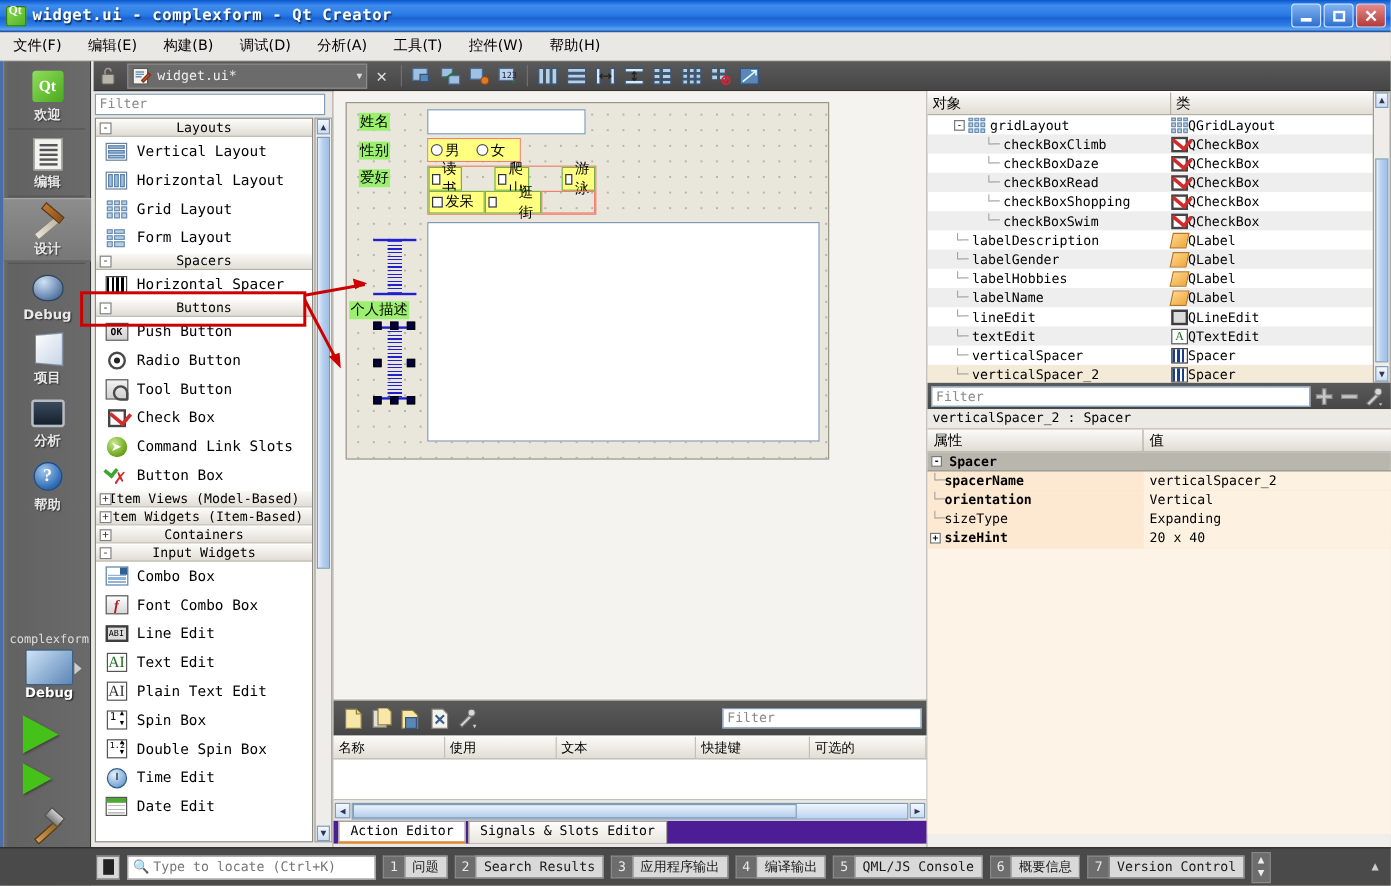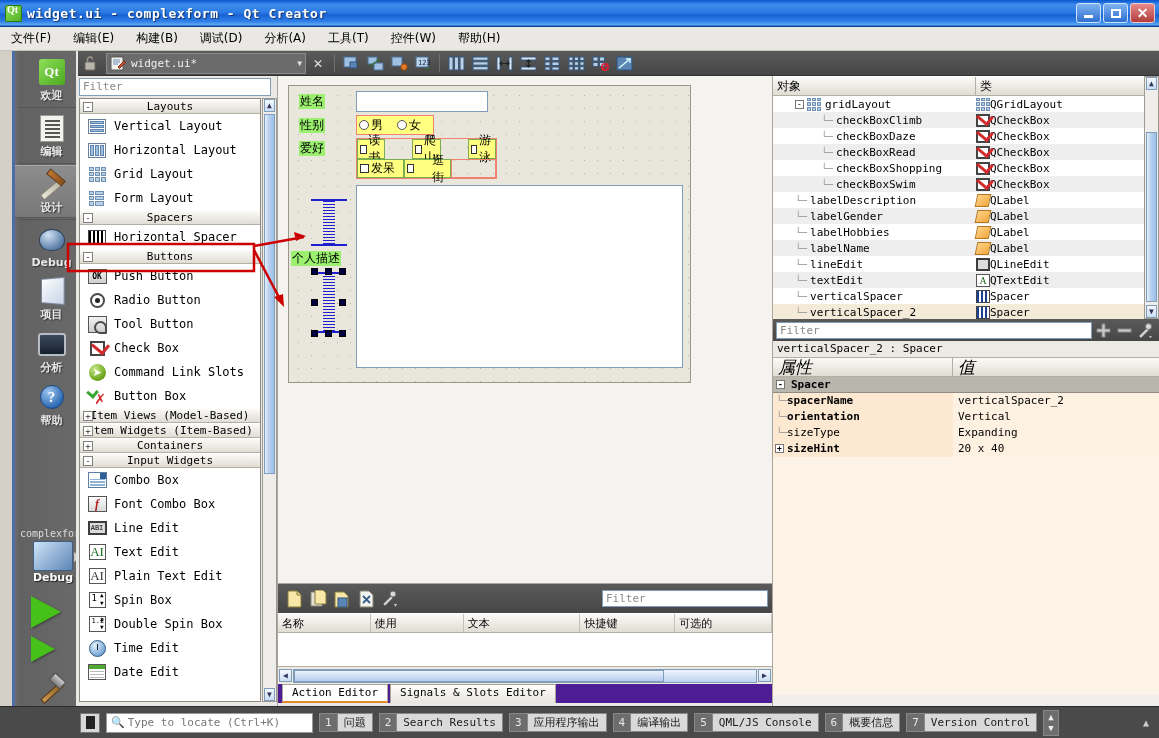--- a/index.html
+++ b/index.html
@@ -57,21 +57,21 @@
     background: #e9e8e4; display: flex; align-items: center;
     border-bottom: 1px solid #c8c5bd;
   }
   .menu-item {
     padding: 3px 11px; font-size: 12px; color: #000;
     font-family: "DejaVu Sans", sans-serif; white-space: nowrap;
   }
 
   
   .modebar {
-    position: absolute; left: 12px; top: 51px; width: 76px; height: 687px;
+    position: absolute; left: 0; top: 51px; width: 76px; height: 687px;
     background: linear-gradient(to right,#6e6e6e 0%,#626262 6%,#6a6a6a 100%);
     border-right: 1px solid #3a3a3a;
     border-left: 3px solid #4a6fa8;
   }
   .mode {
     width: 73px; padding: 4px 0 3px; text-align: center; cursor: default;
     position: relative;
   }
   .mode.sel { background: linear-gradient(to bottom,#8d8d8d,#777); 
               box-shadow: inset 0 1px 0 #a5a5a5, inset 0 -1px 0 #5a5a5a; }
@@ -299,22 +299,22 @@
   
   .propedit { position:absolute; left:773px; top:319px; width:386px; height:387px;
     background:#f0efeb; }
   .pe-toolbar { display:flex; align-items:center; height:22px; padding:2px 3px;
     background:linear-gradient(to bottom,#5a5a5a,#464646); }
   .pe-obj { height:17px; line-height:16px; padding-left:4px; font-size:11px;
     background:#eceae4; border-bottom:1px solid #b3afa5;
     font-family:"DejaVu Sans Mono",monospace; }
   .pe-head { display:flex; height:19px; background:linear-gradient(to bottom,#fbfaf7,#e0ddd4);
     border-bottom:1px solid #b3afa5; }
-  .pe-head div { line-height:18px; padding-left:5px; font-size:17px;
-    font-family:"DejaVu Sans",sans-serif;font-style:italic; }
+  .pe-head div { line-height:18px; padding-left:5px; font-size:12px;
+    font-family:"DejaVu Sans",sans-serif; }
   .pe-grp { display:flex; align-items:center; height:16px; background:#b9b6ae;
     font-weight:bold; font-size:11px; padding-left:3px;
     font-family:"DejaVu Sans Mono",monospace; border-bottom:1px solid #8f8c85;}
   .pe-row { display:flex; height:16px; align-items:center; font-size:11px;
     font-family:"DejaVu Sans Mono",monospace; border-bottom:1px solid #e4d9c8; }
   .pe-row .k { width:180px; padding-left:14px; background:#fde9d2; height:16px; line-height:15px;
     position:relative; overflow:hidden; white-space:nowrap; }
   .pe-row .v { flex:1; padding-left:5px; background:#fdf1e2; height:16px; line-height:15px; }
   .pe-row.b .k { font-weight:bold; }
   .pe-rest { background:#fdf3e6; }

